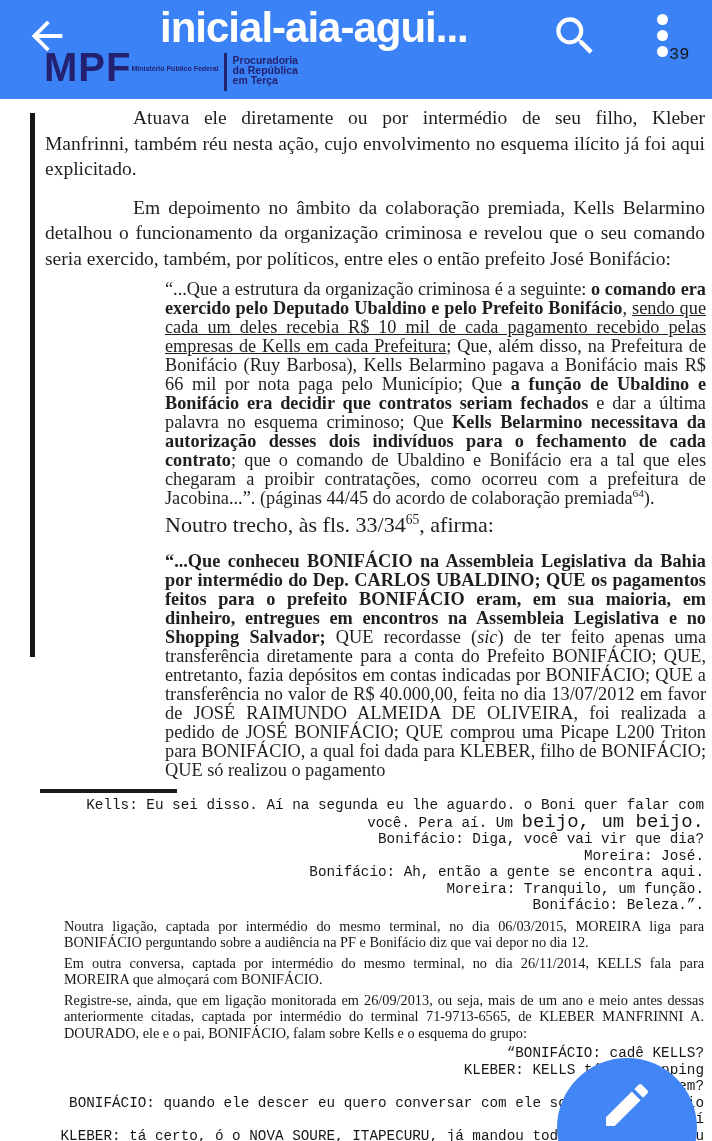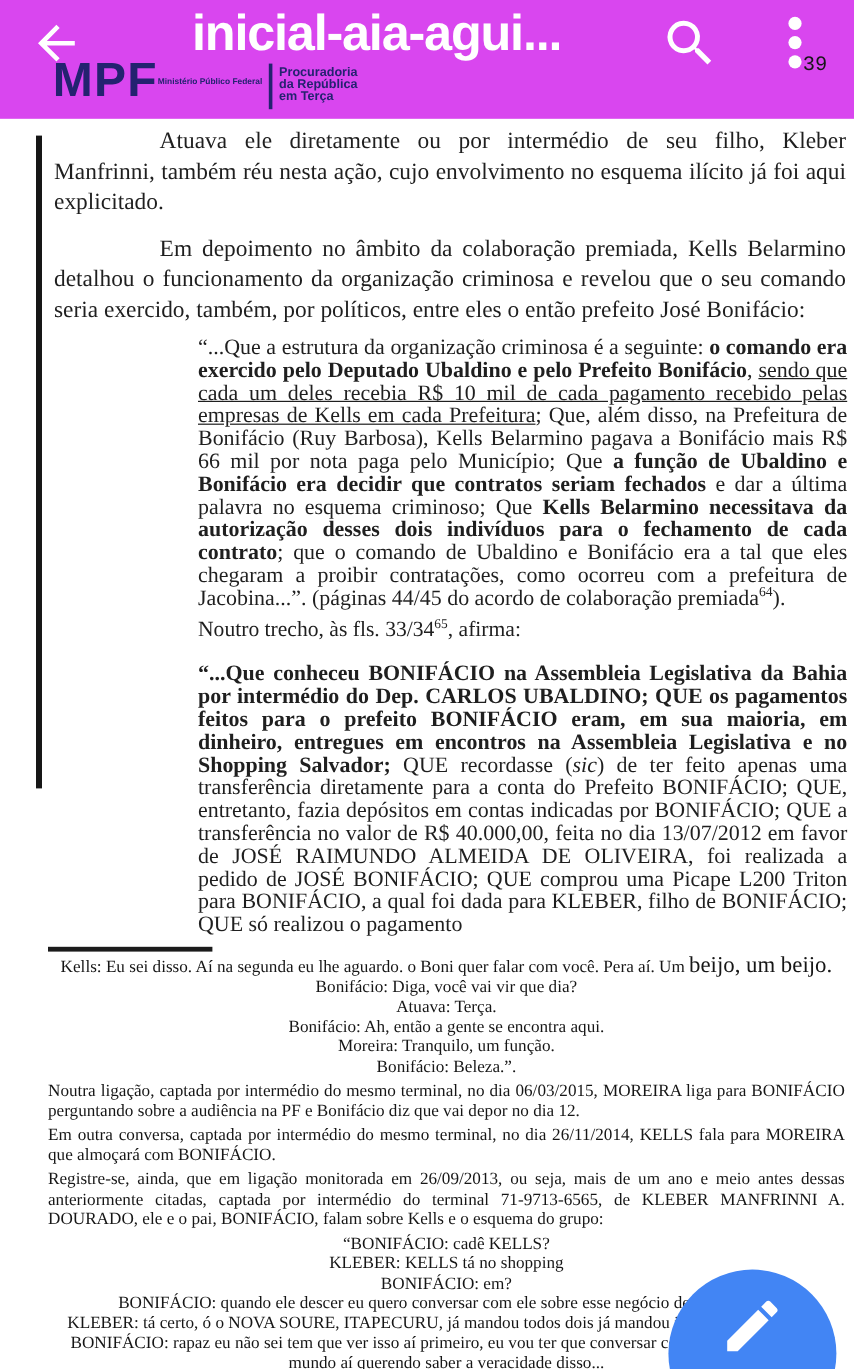--- a/index.html
+++ b/index.html
@@ -1,19 +1,19 @@
 <!DOCTYPE html>
 <html><head>
 <meta charset="utf-8">
 <style>
   html,body{margin:0;padding:0;background:#fff;}
   .screen{position:relative;width:712px;height:1141px;overflow:hidden;background:#fff;
           font-family:"Liberation Serif",serif;color:#1f1f1f;}
   
-  .appbar{position:absolute;left:0;top:0;width:712px;height:99px;background:#d946ef;}
+  .appbar{position:absolute;left:0;top:0;width:712px;height:99px;background:#3b82f6;}
   .back-btn{position:absolute;left:24px;top:13px;width:46px;height:46px;cursor:pointer;}
   .appbar-title{position:absolute;left:160px;top:4px;font-family:"Liberation Sans",sans-serif;
         font-weight:bold;font-size:42px;color:#ffffff;letter-spacing:-1px;white-space:nowrap;}
   .search-btn{position:absolute;left:550px;top:11px;width:50px;height:50px;cursor:pointer;}
   .overflow-btn{position:absolute;left:651px;top:14px;width:22px;height:50px;display:flex;
         flex-direction:column;align-items:center;gap:5px;cursor:pointer;}
   .overflow-btn .dot{width:11px;height:11px;border-radius:50%;background:#ffffff;}
   .page-num{position:absolute;left:669px;top:45px;font-family:Liberation Mono, monospace;
         font-size:17px;color:#161616;}
   
@@ -24,32 +24,32 @@
   .mpf-sub{font-size:7px;font-weight:bold;margin-top:2px;white-space:nowrap;}
   .mpf-bar{width:3px;height:38px;background:#242270;margin:3px 6px 0 5px;}
   .mpf-right{font-size:10.5px;font-weight:bold;line-height:10px;padding-top:5px;}
   
   .content{position:absolute;left:0;top:105px;right:0;}
   .changebar{position:absolute;left:30px;top:113px;width:5px;height:544px;background:#161616;}
   p.main{margin:0 7px 0 45px;font-size:19.5px;line-height:25.5px;text-align:justify;}
   p.main.indent{text-indent:88px;}
   p.main.second{margin-top:13px;}
   .quote{margin:9px 6px 0 165px;font-size:18.3px;line-height:19px;text-align:justify;}
-  .lead{margin:7px 6px 18px 165px;font-size:18px;line-height:19px;}
+  .lead{margin:7px 6px 18px 165px;font-size:22px;line-height:19px;}
   .quote.q2{margin-top:5px;}
   .b{font-weight:bold;}
   .u{text-decoration:underline;}
   .i{font-style:italic;}
   sup{font-size:0.62em;vertical-align:super;line-height:0;}
   .fn-divider{width:137px;height:4px;background:#1b1b1b;margin:9px 0 4px 40px;}
   .smalls{margin:0 8px 0 40px;font-size:14.3px;line-height:16.5px;color:#161616;}
   .smalls .big{font-size:19px;}
-  .notes-block{margin-top:4px;}
+  .notes-block{margin-top:4px;margin-left:24px;}
   .notes-block div{margin-top:4px;text-align:justify;}
-  .dialog-block div{text-align:center;}
+  .dialog-block div{text-align:right;font-family:Liberation Mono, monospace;}
   .dialog-block.d2{margin-top:4px;}
   
   .fab{position:absolute;left:557px;top:1058px;width:140px;height:140px;border-radius:50%;
        background:#4285f4;cursor:pointer;}
   .fab svg{position:absolute;left:42px;top:19px;}
 </style>
 </head>
 <body>
 
 <div class="screen">
@@ -96,21 +96,21 @@
     <div class="quote"><span>“...Que a estrutura da organização criminosa é a seguinte: </span><span class="b">o comando era exercido pelo Deputado Ubaldino e pelo Prefeito Bonifácio</span><span>, </span><span class="u">sendo que cada um deles recebia R$ 10 mil de cada pagamento recebido pelas empresas de Kells em cada Prefeitura</span><span>; Que, além disso, na Prefeitura de Bonifácio (Ruy Barbosa), Kells Belarmino pagava a Bonifácio mais R$ 66 mil por nota paga pelo Município; Que </span><span class="b">a função de Ubaldino e Bonifácio era decidir que contratos seriam fechados</span><span> e dar a última palavra no esquema criminoso; Que </span><span class="b">Kells Belarmino necessitava da autorização desses dois indivíduos para o fechamento de cada contrato</span><span>; que o comando de Ubaldino e Bonifácio era a tal que eles chegaram a proibir contratações, como ocorreu com a prefeitura de Jacobina...”. (páginas 44/45 do acordo de colaboração premiada</span><sup>64</sup><span>).</span></div>
     <div class="lead"><span>Noutro trecho, às fls. 33/34</span><sup>65</sup><span>, afirma:</span></div>
     <div class="quote q2"><span class="b">“...Que conheceu BONIFÁCIO na Assembleia Legislativa da Bahia por intermédio do Dep. CARLOS UBALDINO; QUE os pagamentos feitos para o prefeito BONIFÁCIO eram, em sua maioria, em dinheiro, entregues em encontros na Assembleia Legislativa e no Shopping Salvador;</span><span> QUE recordasse (</span><span class="i">sic</span><span>) de ter feito apenas uma transferência diretamente para a conta do Prefeito BONIFÁCIO; QUE, entretanto, fazia depósitos em contas indicadas por BONIFÁCIO; QUE a transferência no valor de R$ 40.000,00, feita no dia 13/07/2012 em favor de JOSÉ RAIMUNDO ALMEIDA DE OLIVEIRA, foi realizada a pedido de JOSÉ BONIFÁCIO; QUE comprou uma Picape L200 Triton para BONIFÁCIO, a qual foi dada para KLEBER, filho de BONIFÁCIO; QUE só realizou o pagamento</span></div>
 
     <div class="fn-divider"></div>
 
     <div class="smalls">
       <div class="dialog-block">
           <div><span>Kells: Eu sei disso. Aí na segunda eu lhe aguardo. o Boni quer falar com você. Pera aí. Um </span><span class="big">beijo, um beijo.</span></div>
           <div>Bonifácio: Diga, você vai vir que dia?</div>
-          <div>Atuava: Terça.</div>
+          <div>Moreira: José.</div>
           <div>Bonifácio: Ah, então a gente se encontra aqui.</div>
           <div>Moreira: Tranquilo, um função.</div>
           <div>Bonifácio: Beleza.”.</div>
         </div>
       <div class="notes-block">
           <div>Noutra ligação, captada por intermédio do mesmo terminal, no dia 06/03/2015, MOREIRA liga para BONIFÁCIO perguntando sobre a audiência na PF e Bonifácio diz que vai depor no dia 12.</div>
           <div>Em outra conversa, captada por intermédio do mesmo terminal, no dia 26/11/2014, KELLS fala para MOREIRA que almoçará com BONIFÁCIO.</div>
           <div>Registre-se, ainda, que em ligação monitorada em 26/09/2013, ou seja, mais de um ano e meio antes dessas anteriormente citadas, captada por intermédio do terminal 71-9713-6565, de KLEBER MANFRINNI A. DOURADO, ele e o pai, BONIFÁCIO, falam sobre Kells e o esquema do grupo:</div>
         </div>
       <div class="dialog-block d2">

